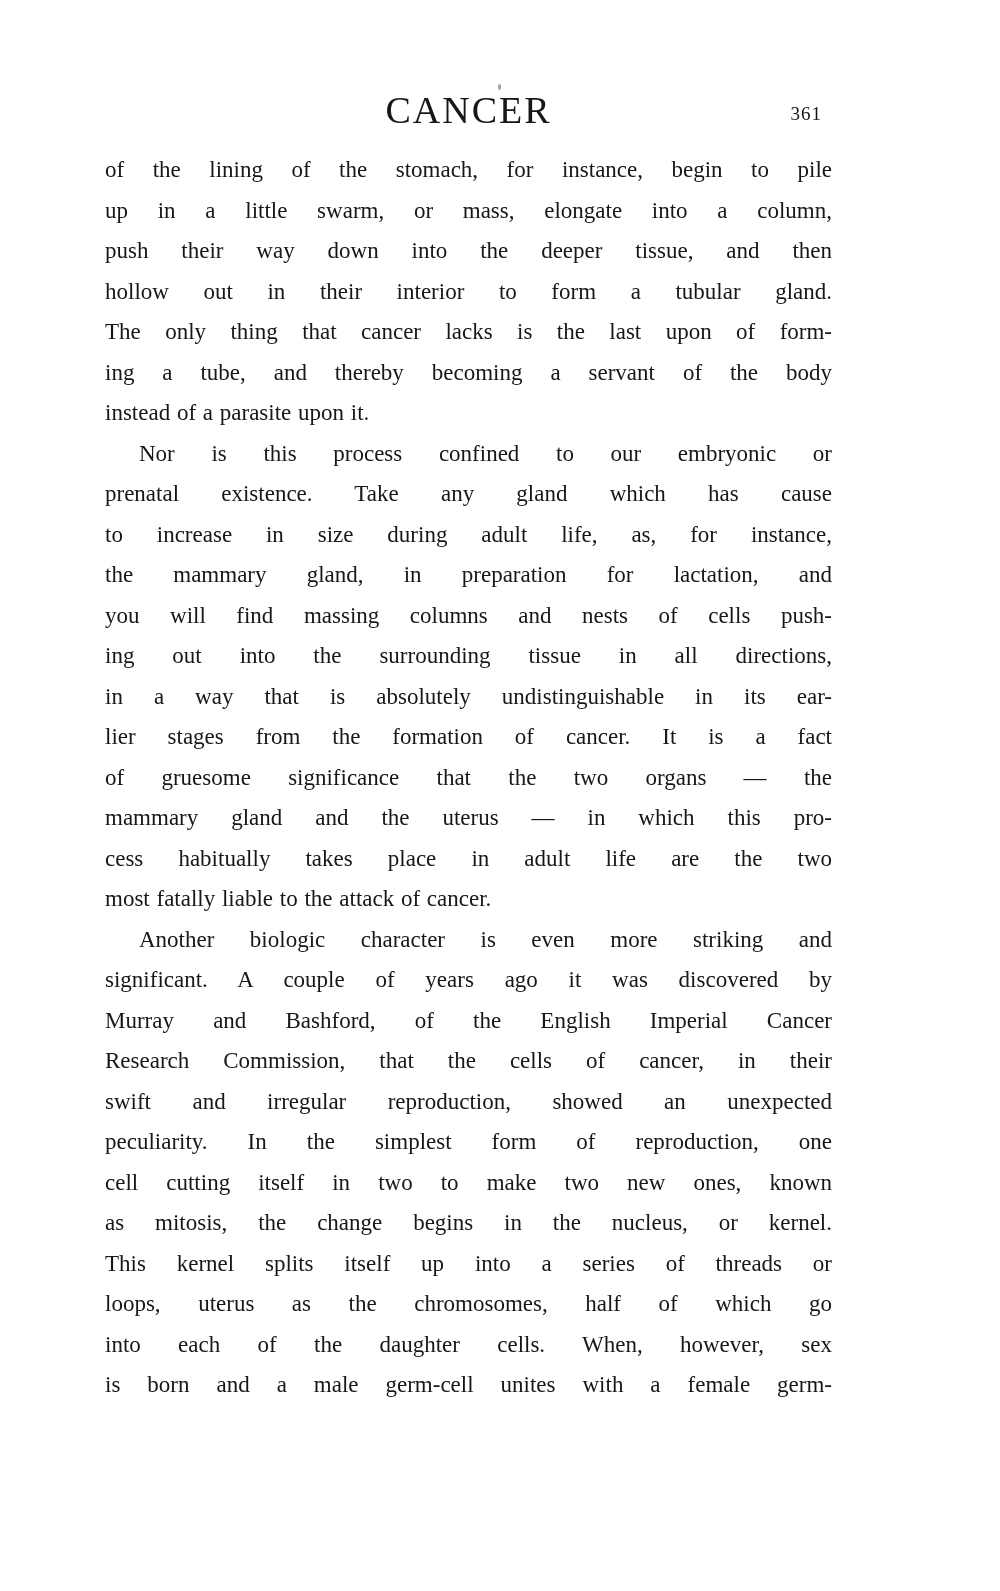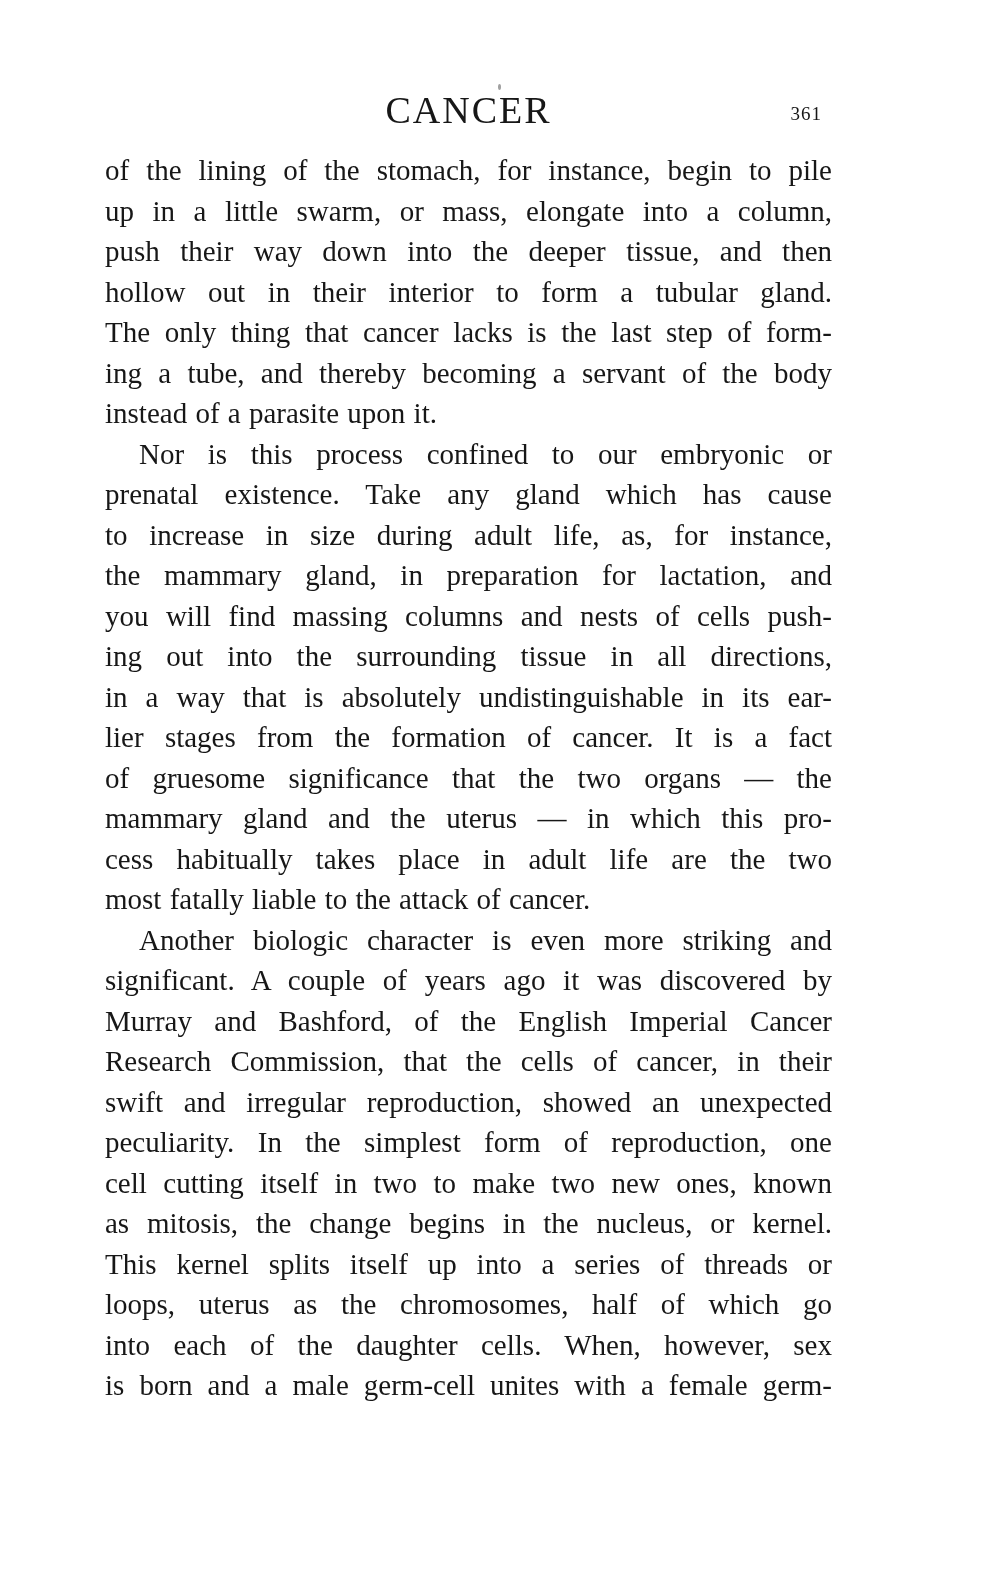--- a/index.html
+++ b/index.html
@@ -29,21 +29,21 @@
     position: absolute; left: 0; right: 0; top: 0;
     text-align: center;
     font-size: 38px; letter-spacing: 2px;
   }
   .pagenum {
     position: absolute; right: 10px; top: 13px;
     font-size: 19px; letter-spacing: 1px;
   }
   .textblock {
     position: absolute; top: 150px; left: 105px; width: 727px;
-    font-size: 29px; line-height: 40.5px;
+    font-size: 23px; line-height: 40.5px;
   }
   .paragraph { margin: 0; }
   .line {
     text-align: justify;
     text-align-last: justify;
     word-spacing: 1px;
   }
   .paragraph.short-end .line:last-child {
     text-align-last: left;
   }
@@ -59,21 +59,21 @@
   <div class="header">
     <div class="title">CANCER</div>
     <div class="pagenum">361</div>
   </div>
   <div class="textblock">
       <div class="paragraph short-end">
         <div class="line">of the lining of the stomach, for instance, begin to pile</div>
         <div class="line">up in a little swarm, or mass, elongate into a column,</div>
         <div class="line">push their way down into the deeper tissue, and then</div>
         <div class="line">hollow out in their interior to form a tubular gland.</div>
-        <div class="line">The only thing that cancer lacks is the last step of form-</div>
+        <div class="line">The only thing that cancer lacks is the last upon of form-</div>
         <div class="line">ing a tube, and thereby becoming a servant of the body</div>
         <div class="line">instead of a parasite upon it.</div>
       </div>
       <div class="paragraph indent short-end">
         <div class="line">Nor is this process confined to our embryonic or</div>
         <div class="line">prenatal existence. Take any gland which has cause</div>
         <div class="line">to increase in size during adult life, as, for instance,</div>
         <div class="line">the mammary gland, in preparation for lactation, and</div>
         <div class="line">you will find massing columns and nests of cells push-</div>
         <div class="line">ing out into the surrounding tissue in all directions,</div>

